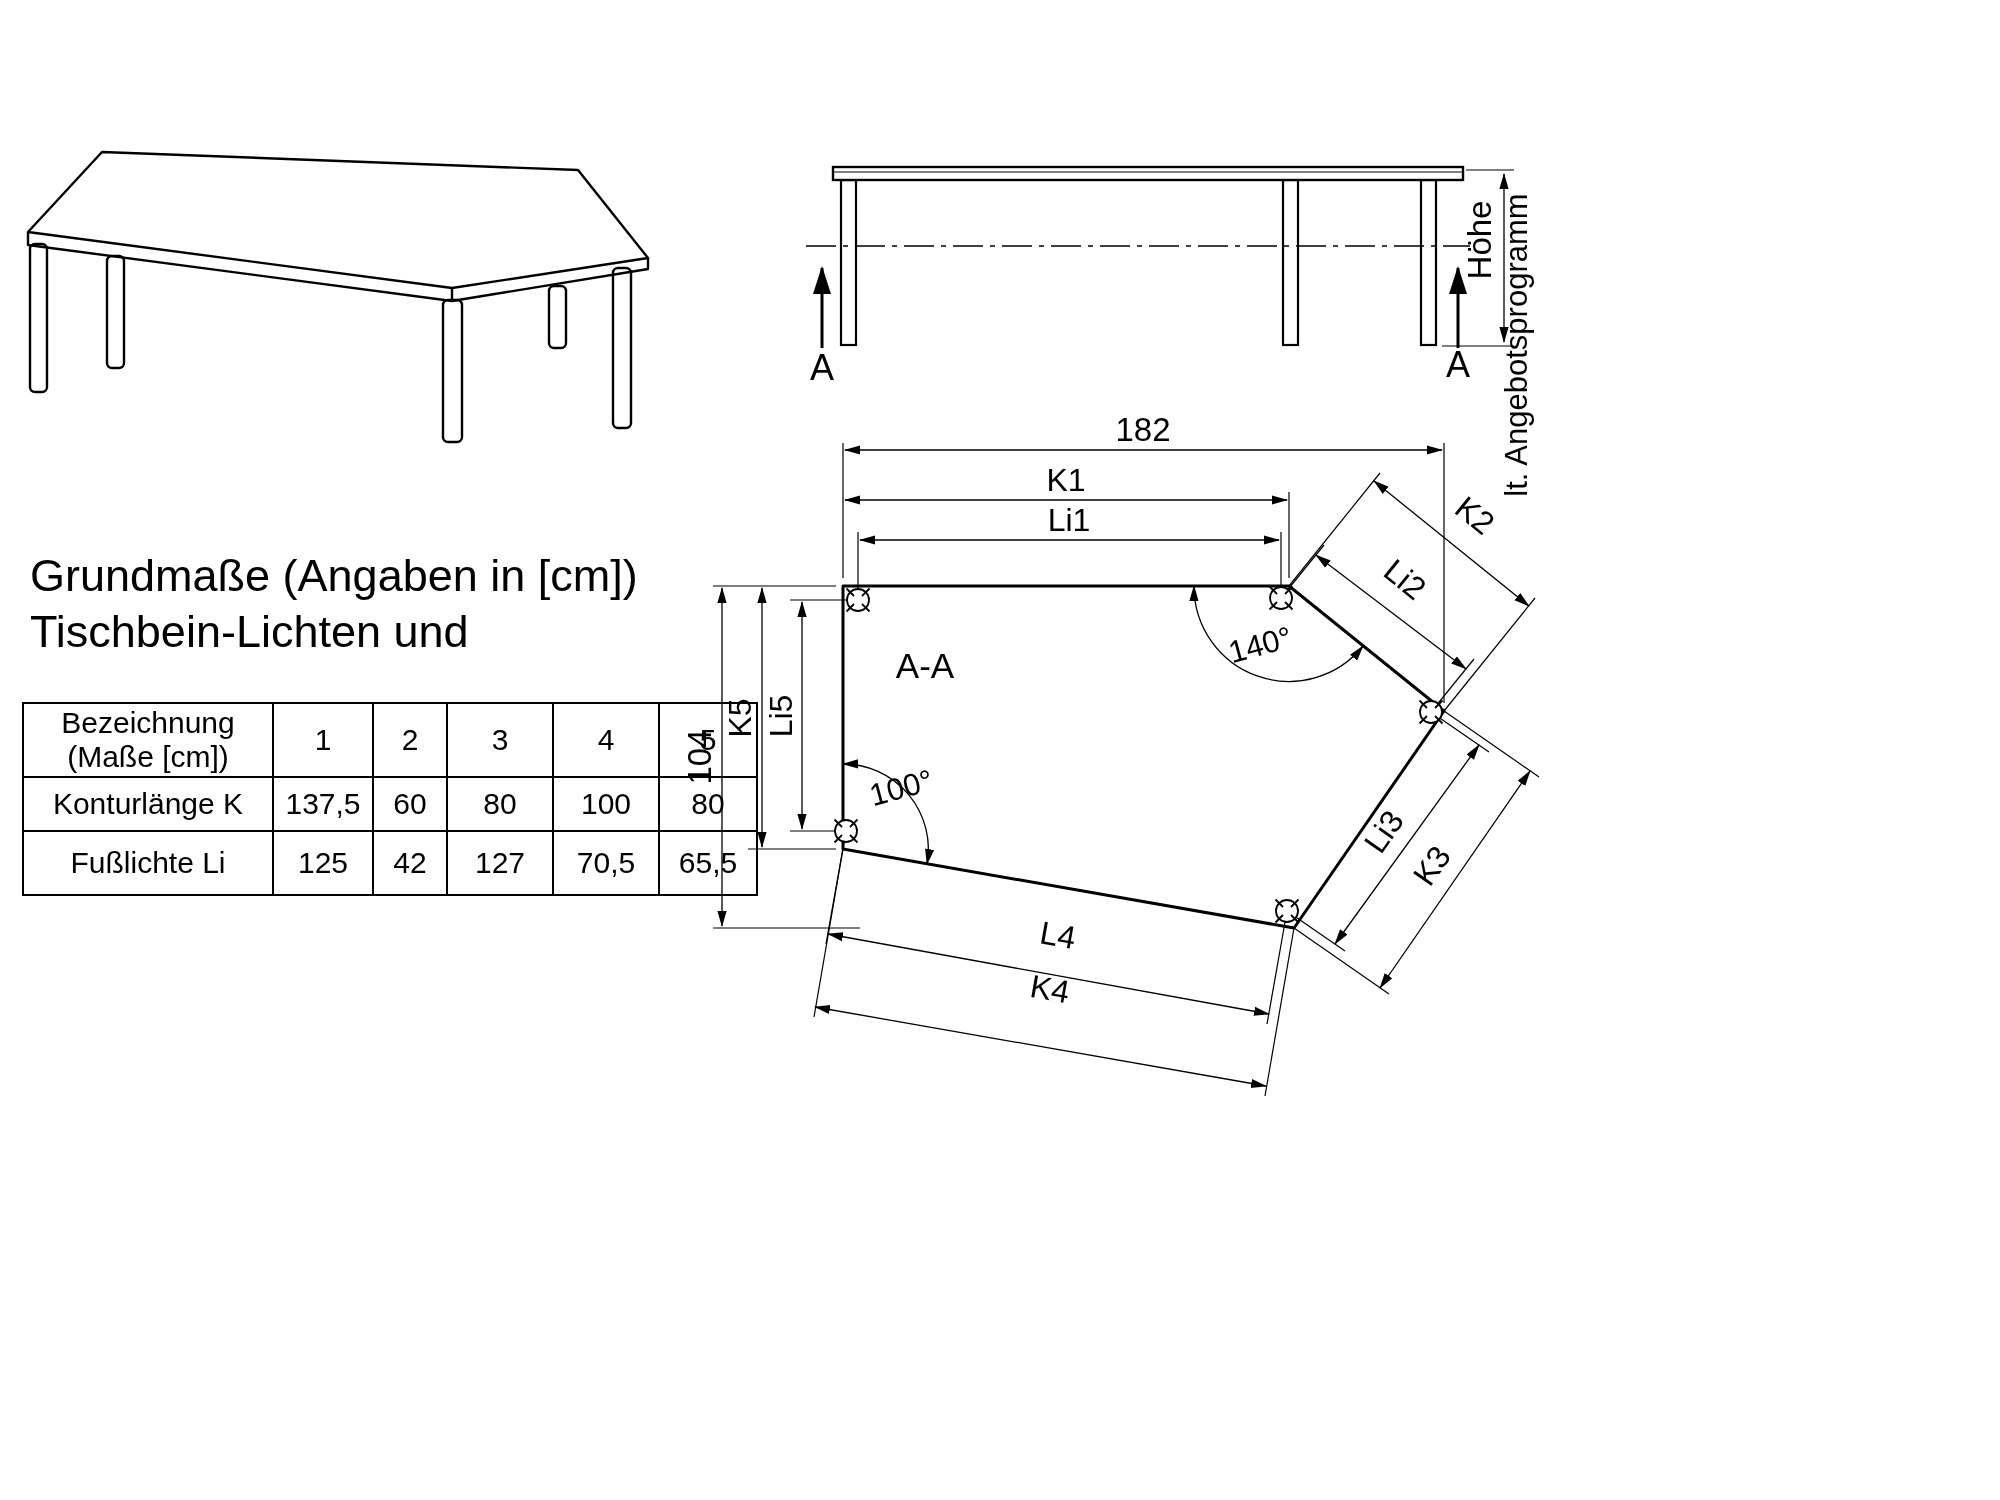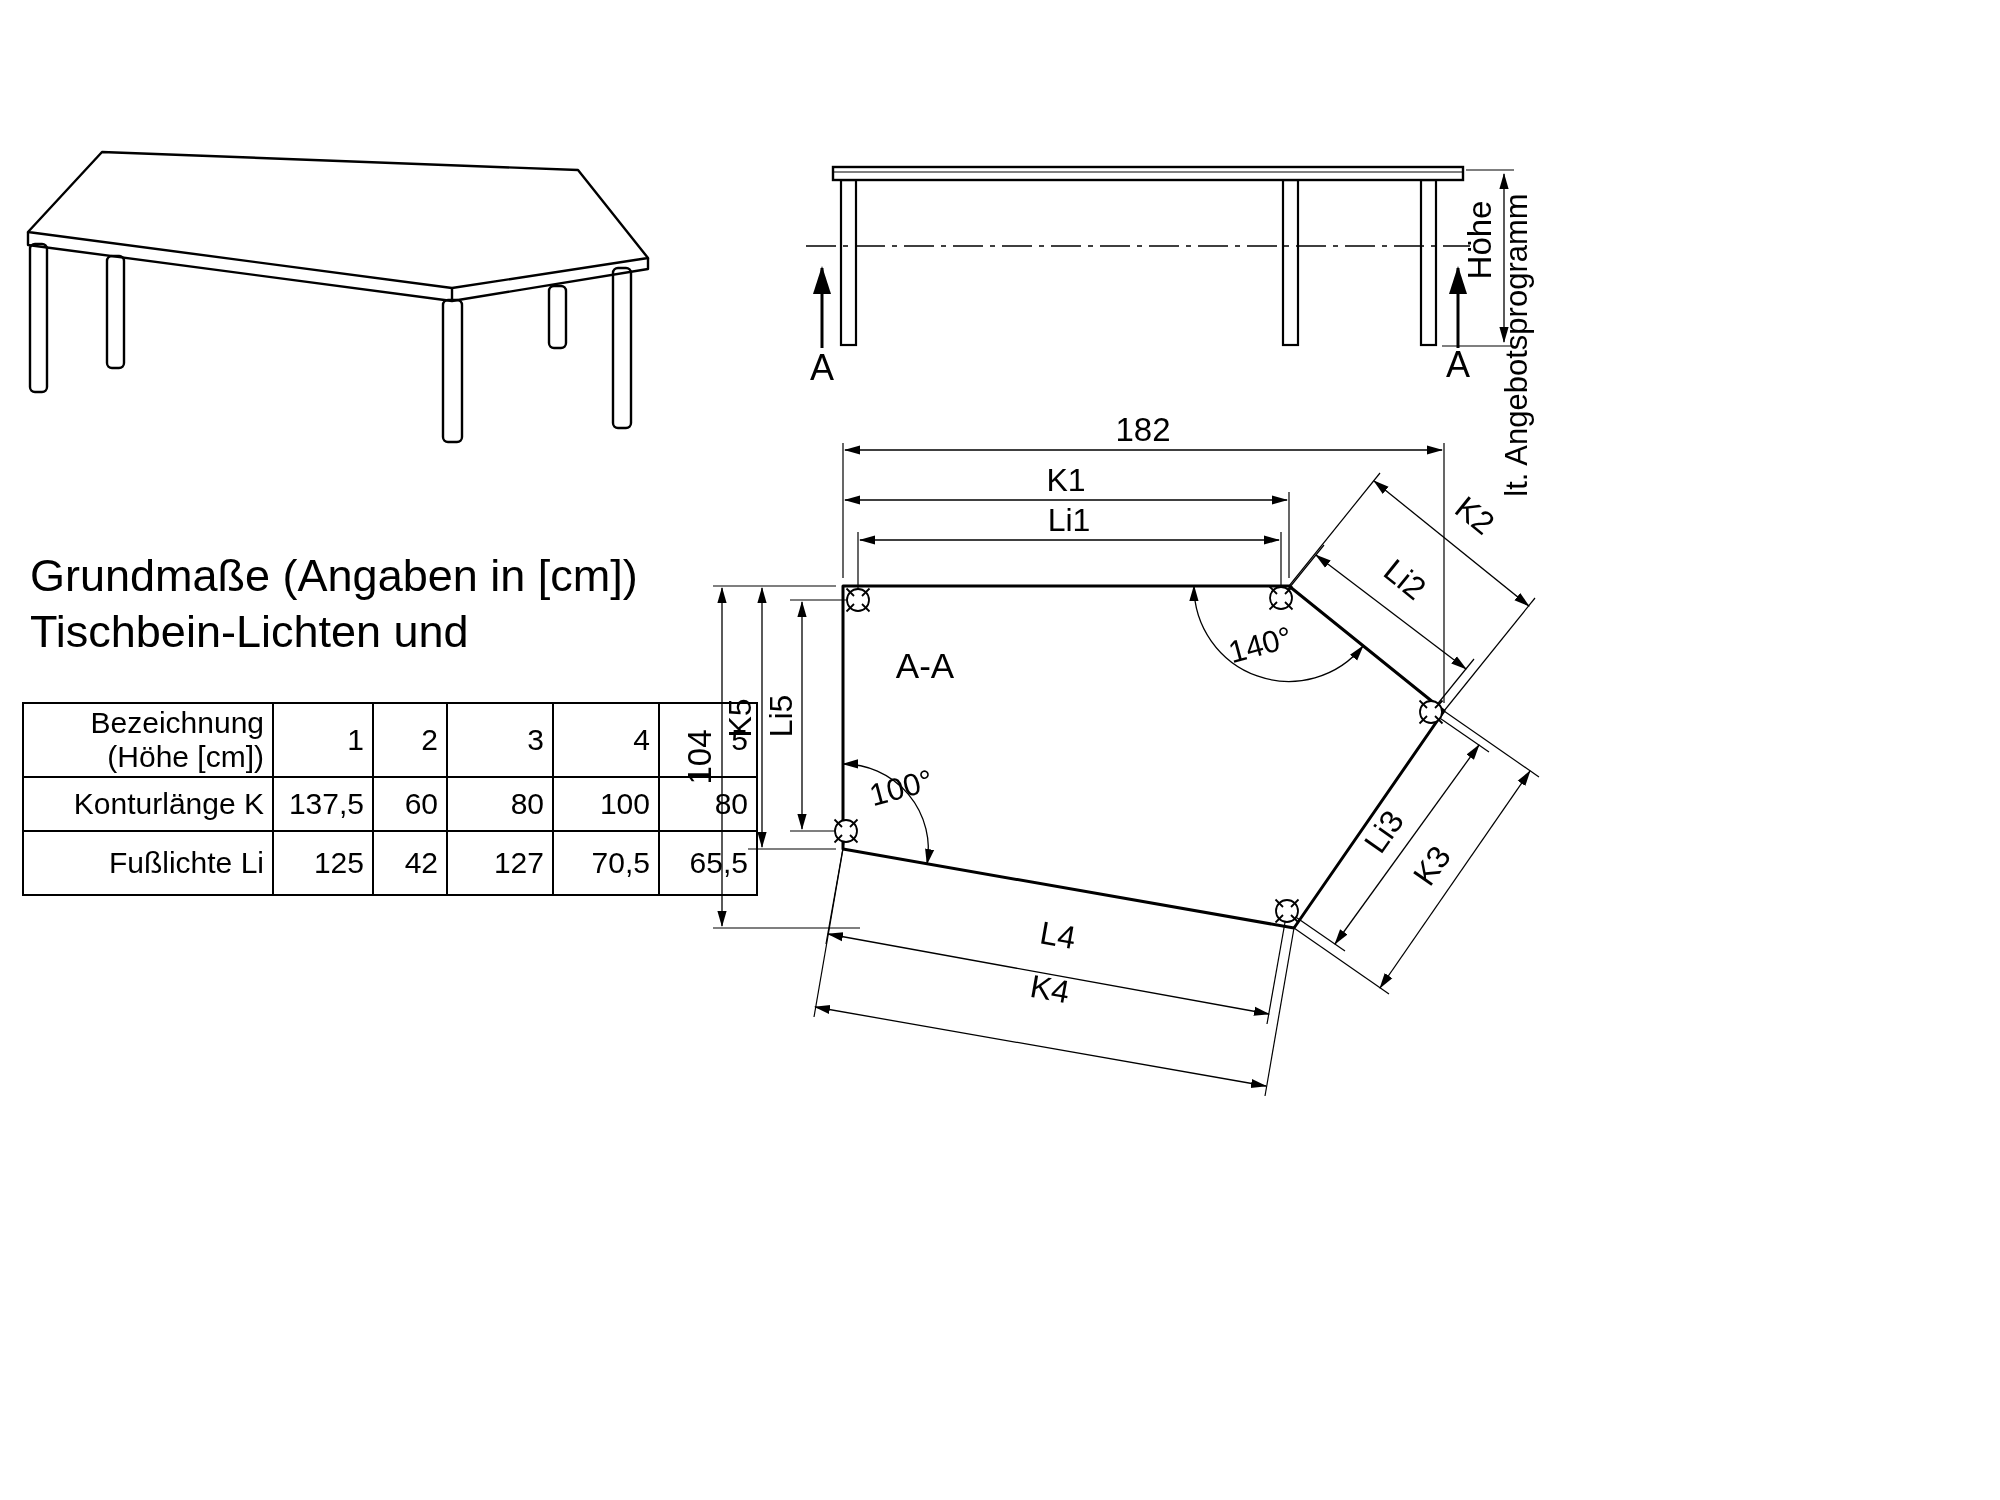--- a/index.html
+++ b/index.html
@@ -9,21 +9,21 @@
   }
   svg text { font-family:"Liberation Sans", sans-serif; fill:#000; }
 
   .title {
     position:absolute; left:30px; top:548px;
     font-size:45px; line-height:1.25; color:#000;
   }
 
   .dim-table {
     position:absolute; left:22px; top:702px;
-    border-collapse:collapse; font-size:30px; text-align:right; color:#000;
+    border-collapse:collapse; font-size:30px; text-align:center; color:#000;
     table-layout:fixed;
   }
   .dim-table td { border:2px solid #000; padding:2px 8px; vertical-align:middle; }
   .dim-table .c0 { width:232px; }
   .dim-table .c1 { width:82px; }
   .dim-table .c2 { width:56px; }
   .dim-table .c3 { width:88px; }
   .dim-table .c4 { width:88px; }
   .dim-table .c5 { width:80px; }
   .dim-table tr.hdr td { height:64px; }
@@ -38,21 +38,21 @@
   <div class="title">
     <div>Grundmaße (Angaben in [cm])</div>
     <div>Tischbein-Lichten und</div>
   </div>
 
   <table class="dim-table">
     <tbody>
         <tr class="hdr">
       <td class="c0">
         <div>Bezeichnung</div>
-        <div>(Höhe [cm])</div>
+        <div>(Maße [cm])</div>
       </td>
       <td class="c1">1</td>
       <td class="c2">2</td>
       <td class="c3">3</td>
       <td class="c4">4</td>
       <td class="c5">5</td>
     </tr>
     <tr class="r1">
       <td class="c0">Konturlänge K</td>
       <td>137,5</td>

